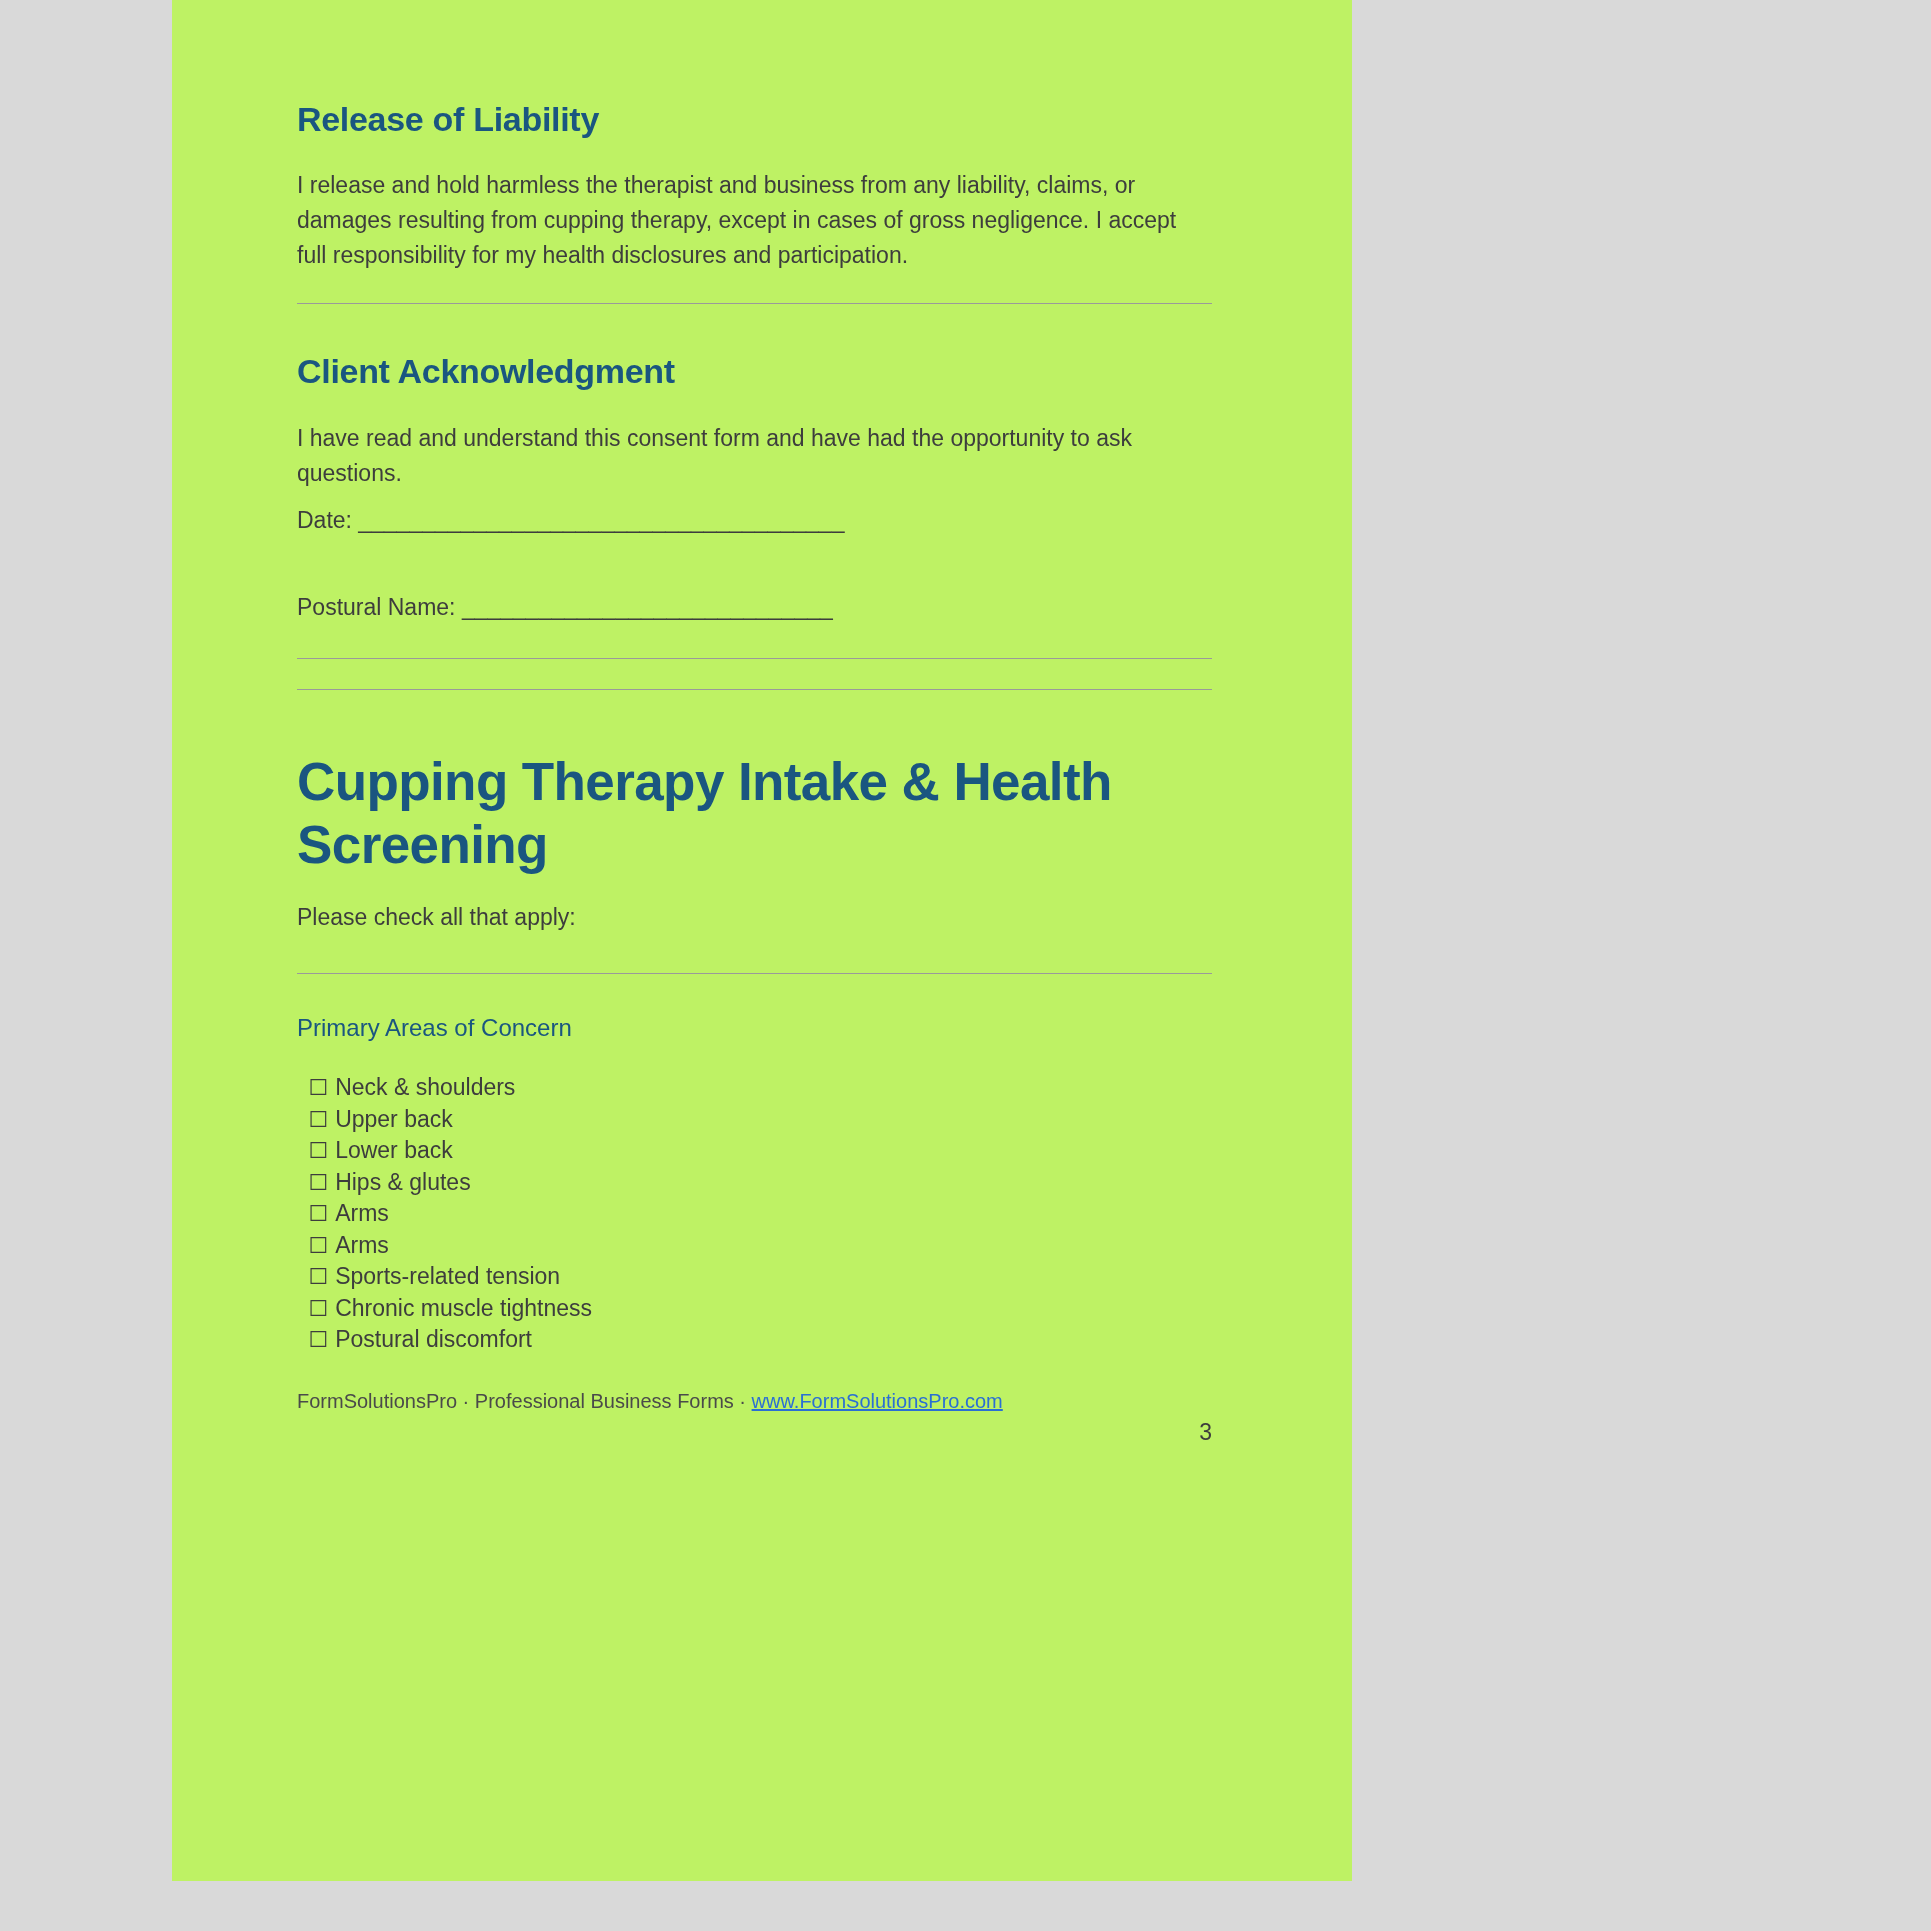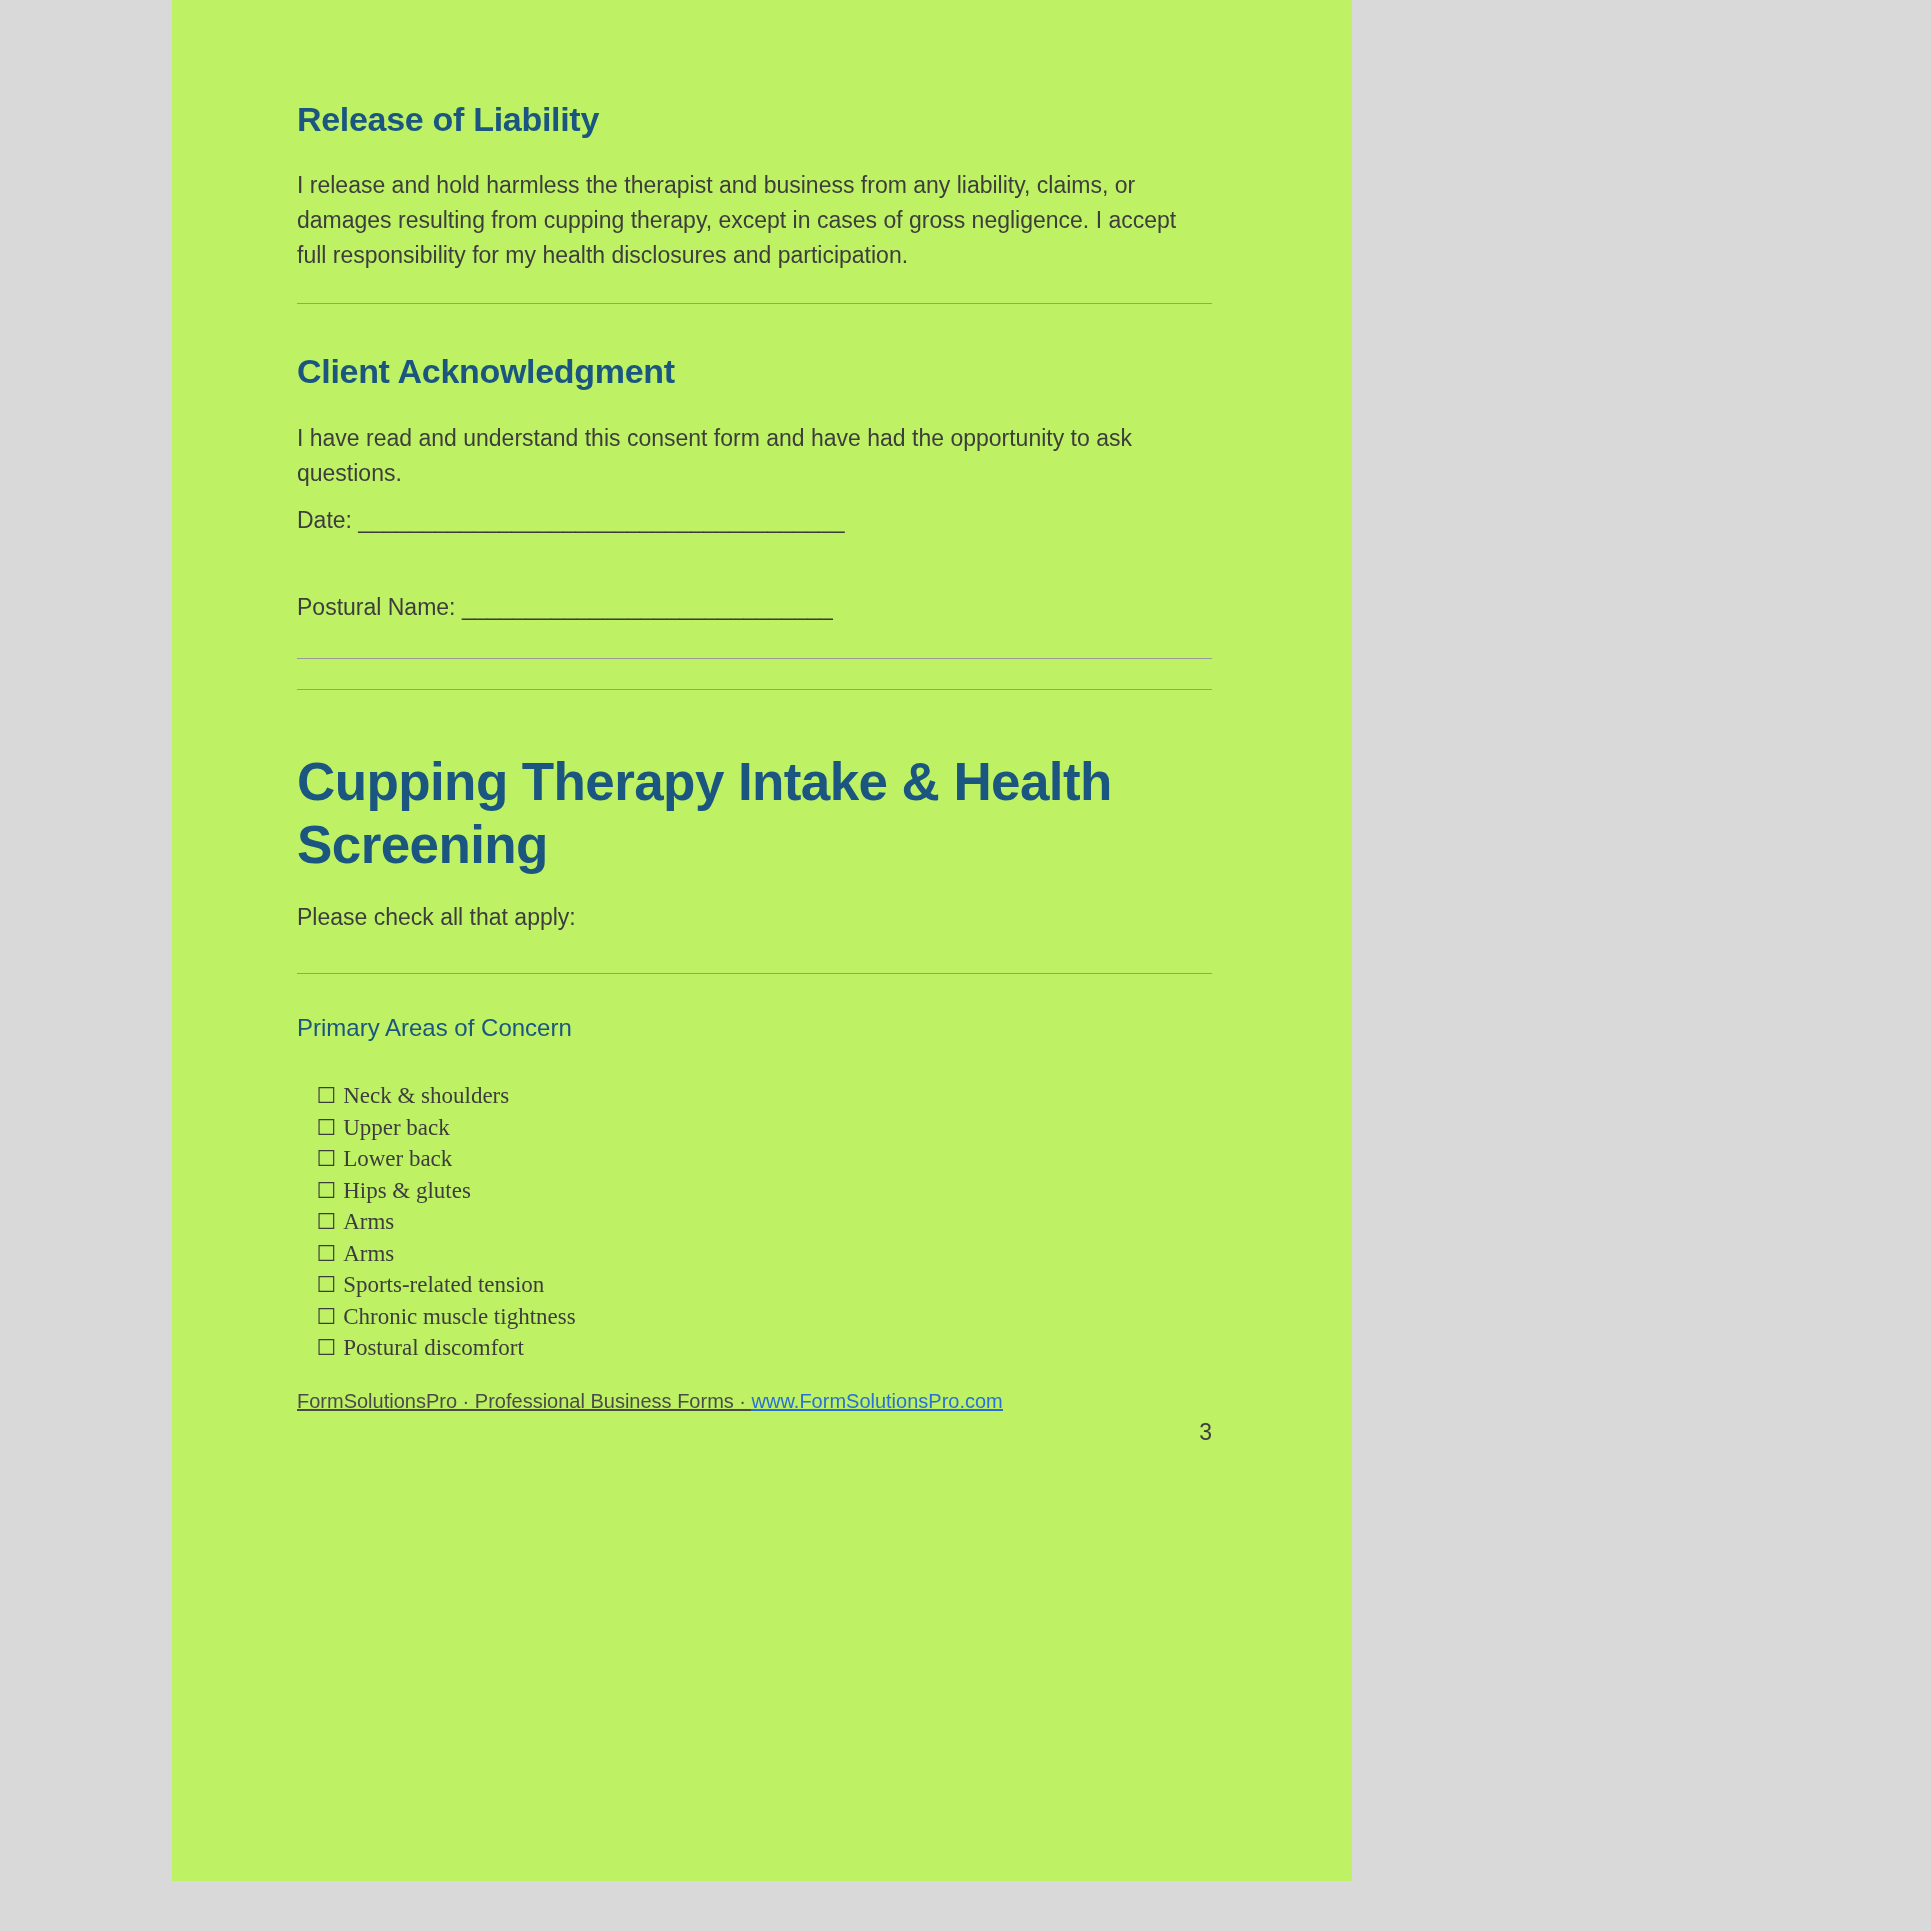--- a/index.html
+++ b/index.html
@@ -67,23 +67,22 @@
 
   hr.rule {
     border: 0;
     border-top: 1.9px solid #9a9a9a;
     margin: 0;
     width: 915px;
   }
 
   ul.check-list {
     list-style: none;
-    margin: 8px;
+    margin: 0;
     padding: 0;
-    font-family: Liberation Serif, serif;
   }
   ul.check-list li {
     color: #3d3d3d;
     font-size: 23px;
     line-height: 1.37;
     padding-left: 11.6px;
     white-space: nowrap;
   }
   ul.check-list li .box {
     font-size: 22px;
@@ -114,21 +113,21 @@
   #blk-ack-text        { position:absolute; top:421px; left:125px; width:903px; }
   #blk-sig-fields      { position:absolute; top:506px; left:125px; }
   #blk-therapist       { position:absolute; top:593px; left:125px; }
   #rule-2              { position:absolute; top:658px; left:125px; }
   #rule-3              { position:absolute; top:689px; left:125px; }
   #blk-doc-title       { position:absolute; top:751px; left:125px; width:830px; }
   #blk-apply-text      { position:absolute; top:900px; left:125px; }
   #rule-4              { position:absolute; top:973px; left:125px; }
   #blk-primary-heading { position:absolute; top:1014px; left:125px; }
   #blk-checklist       { position:absolute; top:1072px; left:125px; }
-  #blk-footer          { position:absolute; top:1388px; left:125px; width:915px;text-decoration:underline; }
+  #blk-footer          { position:absolute; top:1388px; left:125px; width:915px; }
   #blk-pagenum         { position:absolute; top:1419px; left:125px; }
 </style>
 </head>
 <body>
 
 <div class="page">
 
   <h2 id="blk-release-heading" class="section-heading">Release of Liability</h2>
 
   <p id="blk-release-text" class="body-text">I release and hold harmless the therapist and business from any liability, claims, or damages resulting from cupping therapy, except in cases of gross negligence. I accept full responsibility for my health disclosures and participation.</p>

